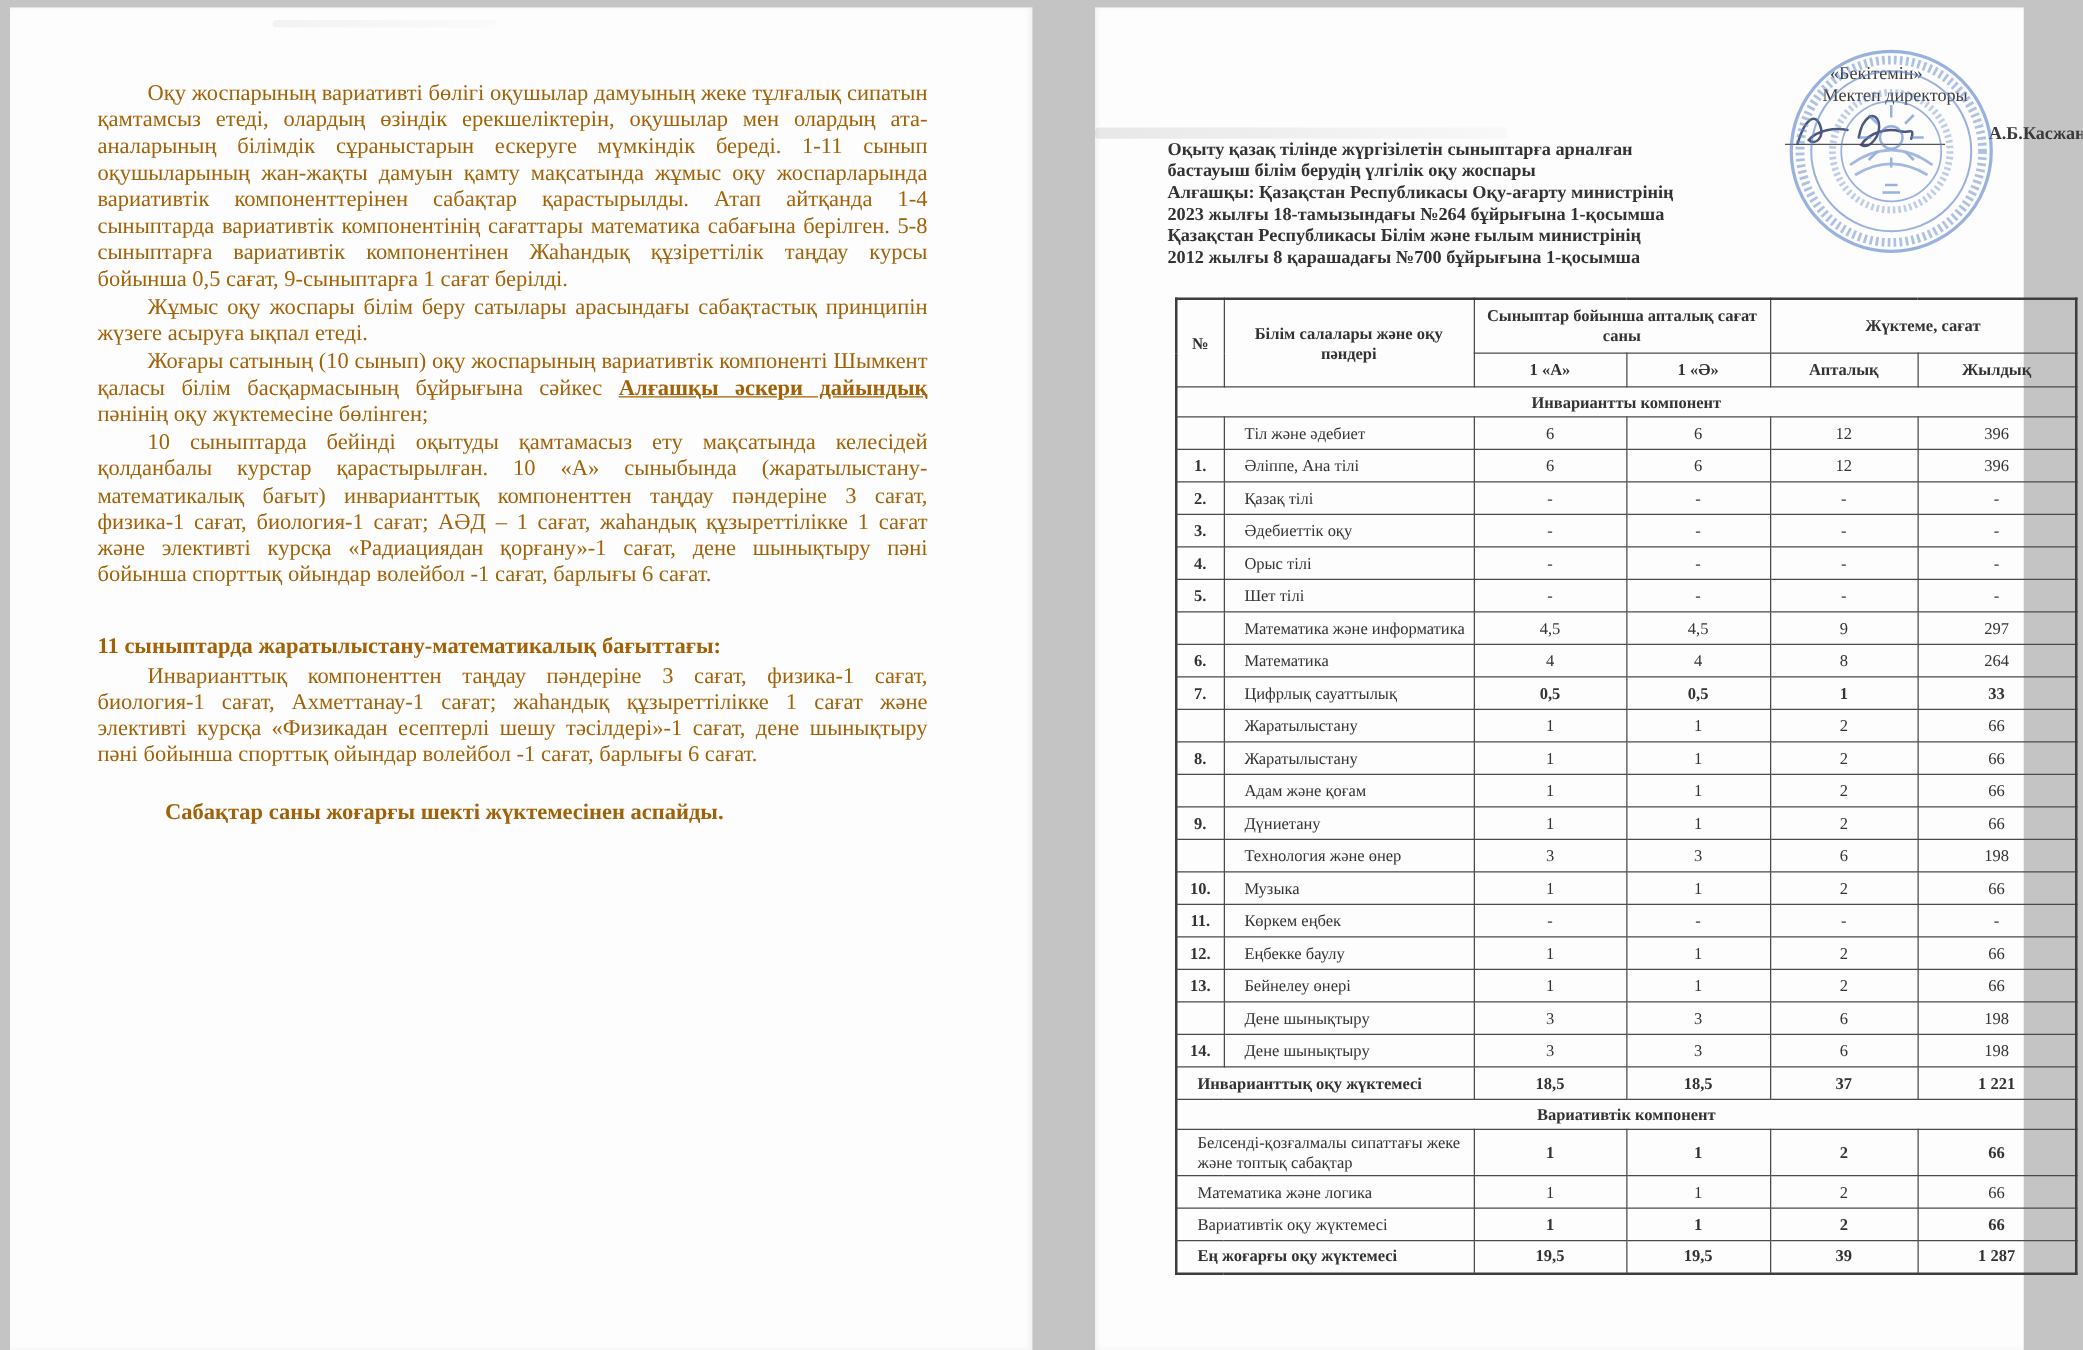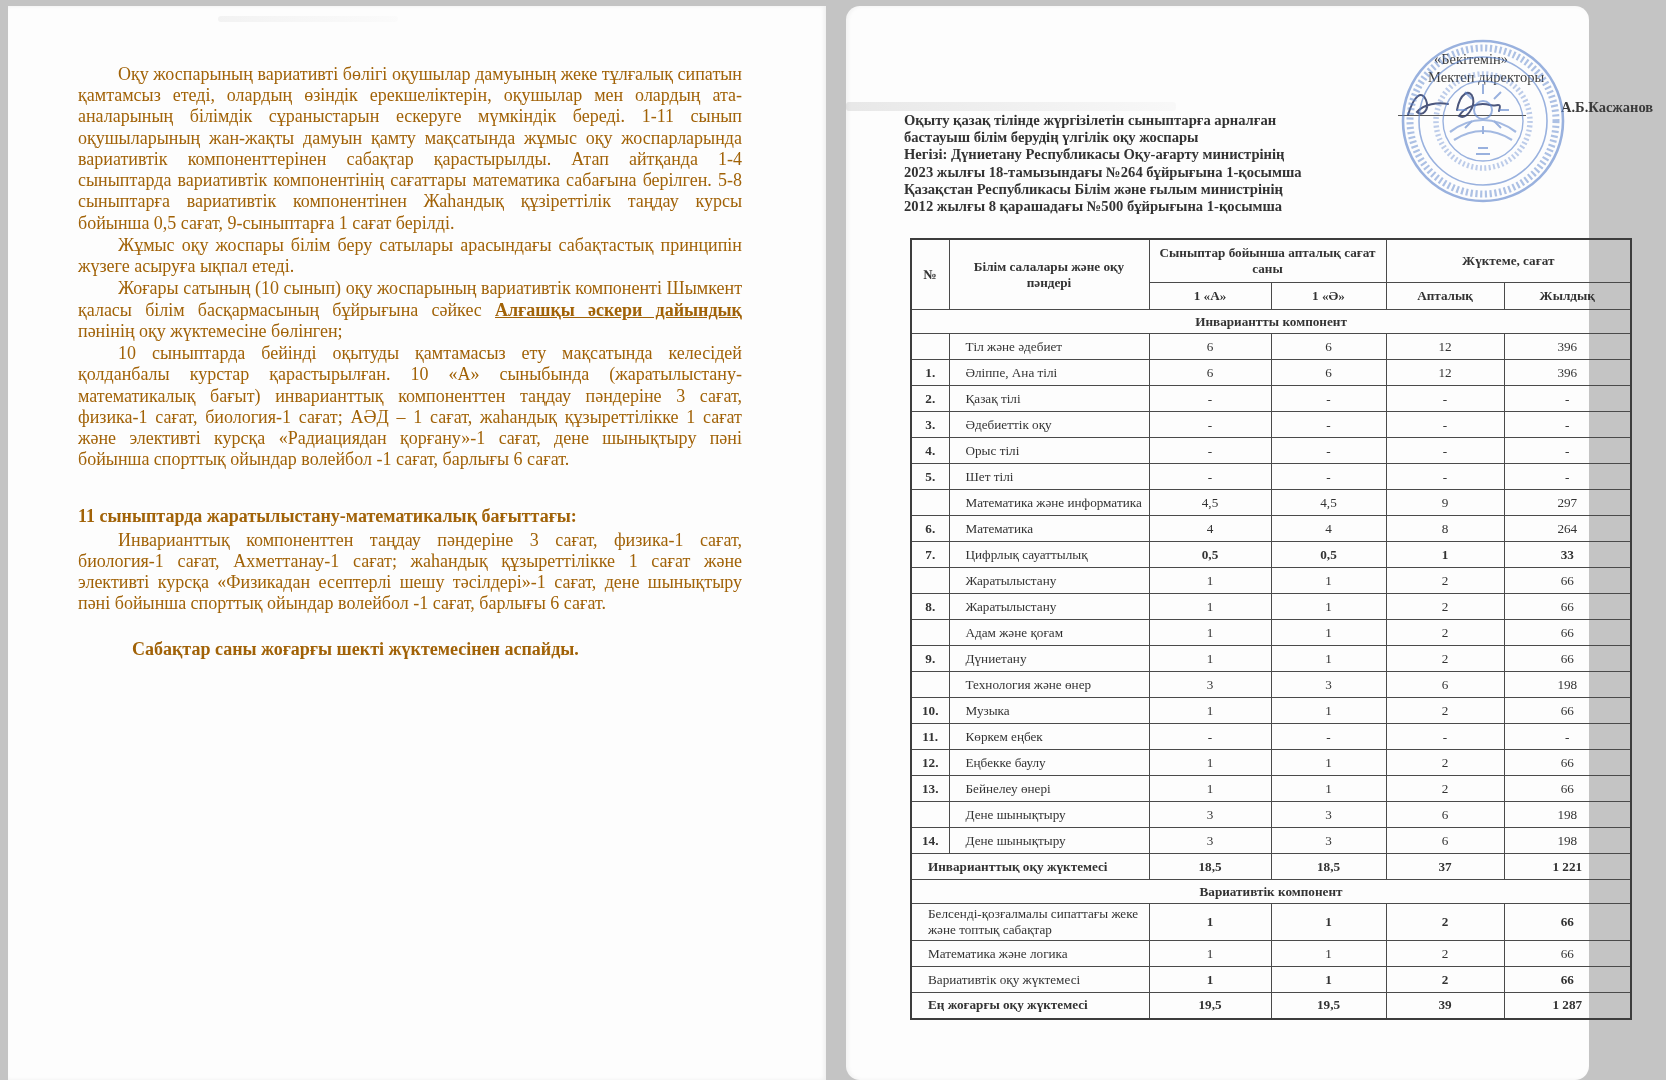--- a/index.html
+++ b/index.html
@@ -10,21 +10,21 @@
     color:#343434;
     position:relative;
   }
   .page {
     position:absolute;
     top:6px;
     height:1074px;
     background:#fdfdfd;
   }
   .page-left  { left:8px;   width:818px; box-shadow:inset -2px 0 4px rgba(0,0,0,.06); }
-  .page-right { left:846px; width:743px; box-shadow:inset 2px 0 4px rgba(0,0,0,.05);border-radius:14px; }
+  .page-right { left:876px; width:743px; box-shadow:inset 2px 0 4px rgba(0,0,0,.05); }
 
   
   .textblock {
     position:absolute; top:58px; left:70px; width:664px;
     font-size:18px; line-height:1.18; text-align:justify;
     color:#a16207;
   }
   .para { text-indent:40px; margin-bottom:1px; }
   .para-u { text-decoration:underline; font-weight:bold; }
   .h11 { font-weight:bold; text-indent:0; margin-top:36px; margin-bottom:2px; }
@@ -130,24 +130,24 @@
       <circle cx="85" cy="74" r="9" stroke-width="2"></circle>
       <path d="M85 58 v-10 M85 90 v8 M69 74 h-10 M101 74 h10 M74 63 l-7 -7 M96 63 l7 -7 M74 85 l-7 7 M96 85 l7 7" stroke-width="2"></path>
       <path d="M52 96 q16 -12 33 -12 q17 0 33 12 M56 104 q14 -9 29 -9 q15 0 29 9" stroke-width="2.2" opacity="0.9"></path>
       <path d="M80 112 h10 M78 118 h14" stroke-width="2"></path>
     </g>
   </svg>
 
   <div class="titleblock">
     <div>Оқыту қазақ тілінде жүргізілетін сыныптарға арналған</div>
     <div>бастауыш білім берудің үлгілік оқу жоспары</div>
-    <div>Негізі: Дүниетану Республикасы Оқу-ағарту министрінің</div>
+    <div>Алғашқы: Қазақстан Республикасы Оқу-ағарту министрінің</div>
     <div>2023 жылғы 18-тамызындағы  №264 бұйрығына 1-қосымша</div>
     <div>Қазақстан Республикасы Білім және ғылым министрінің</div>
-    <div>2012 жылғы 8 қарашадағы №500 бұйрығына 1-қосымша</div>
+    <div>2012 жылғы 8 қарашадағы №700 бұйрығына 1-қосымша</div>
   </div>
 
   <table class="plantable">
     <colgroup>
       <col style="width:38px">
         <col style="width:200px">
         <col style="width:122px">
       <col style="width:115px">
         <col style="width:118px">
         <col style="width:127px">

